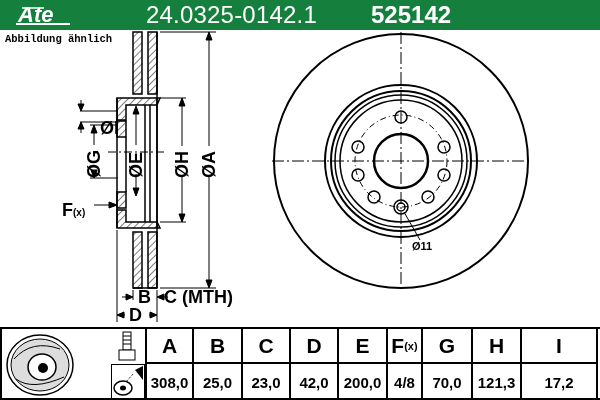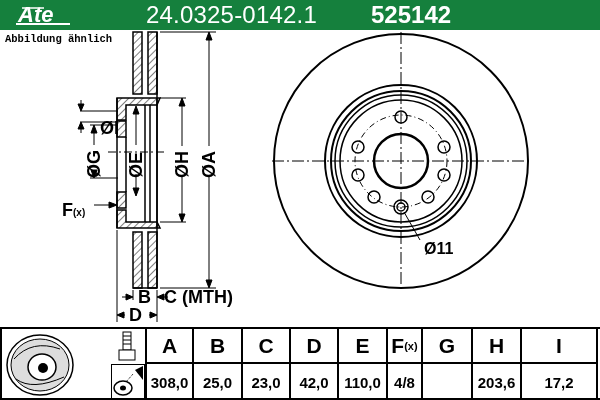--- a/index.html
+++ b/index.html
@@ -156,21 +156,21 @@
 <div class="dim-label" style="left:84px;top:140px;transform:rotate(-90deg);transform-origin:left top;top:178px;">ØG</div>
 <div class="dim-label" style="left:126px;top:178px;transform:rotate(-90deg);transform-origin:left top;">ØE</div>
 <div class="dim-label" style="left:172px;top:178px;transform:rotate(-90deg);transform-origin:left top;">ØH</div>
 <div class="dim-label" style="left:199px;top:178px;transform:rotate(-90deg);transform-origin:left top;">ØA</div>
 <div class="dim-label" style="left:62px;top:200px;">
   <span>F</span><span style="font-size:10px;">(x)</span>
 </div>
 <div class="dim-label" style="left:138px;top:287px;">B</div>
 <div class="dim-label" style="left:164px;top:287px;">C (MTH)</div>
 <div class="dim-label" style="left:129px;top:305px;">D</div>
-<div class="dim-label" style="left:424px;top:240px;font-size:16px;">Ø11</div>
+<div class="dim-label" style="left:412px;top:240px;font-size:11px;">Ø11</div>
 
 <div class="spec-table">
   <div class="thumb-cell">
     <svg width="145" height="71" viewBox="0 0 145 71">
       <ellipse cx="38" cy="36" rx="33" ry="30" fill="none" stroke="#000" stroke-width="1.5"></ellipse>
       <ellipse cx="38" cy="36" rx="29" ry="26" fill="#ddd" stroke="#000" stroke-width="1"></ellipse>
       <ellipse cx="40" cy="38" rx="14" ry="13" fill="#fff" stroke="#000" stroke-width="1.5"></ellipse>
       <ellipse cx="41" cy="39" rx="5" ry="5" fill="#000"></ellipse>
       <path d="M12 30 Q30 10 58 20" fill="none" stroke="#000"></path>
       <path d="M14 50 Q30 62 62 48" fill="none" stroke="#000"></path>
@@ -203,34 +203,35 @@
     <div class="col" style="width:48px;">
       <div class="hd">C</div>
       <div class="val">23,0</div>
     </div>
     <div class="col" style="width:48px;">
       <div class="hd">D</div>
       <div class="val">42,0</div>
     </div>
     <div class="col" style="width:49px;">
       <div class="hd">E</div>
-      <div class="val">110,0</div>
+      <div class="val">200,0</div>
     </div>
     <div class="col" style="width:35px;">
       <div class="hd">
         <span>F</span>
           <small>(x)</small>
       </div>
       <div class="val">4/8</div>
     </div>
     <div class="col" style="width:50px;">
       <div class="hd">G</div>
+      <div class="val">70,0</div>
     </div>
     <div class="col" style="width:49px;">
       <div class="hd">H</div>
-      <div class="val">203,6</div>
+      <div class="val">121,3</div>
     </div>
     <div class="col" style="width:76px;">
       <div class="hd">I</div>
       <div class="val">17,2</div>
     </div>
   </div>
 </div>
 
 </body></html>

